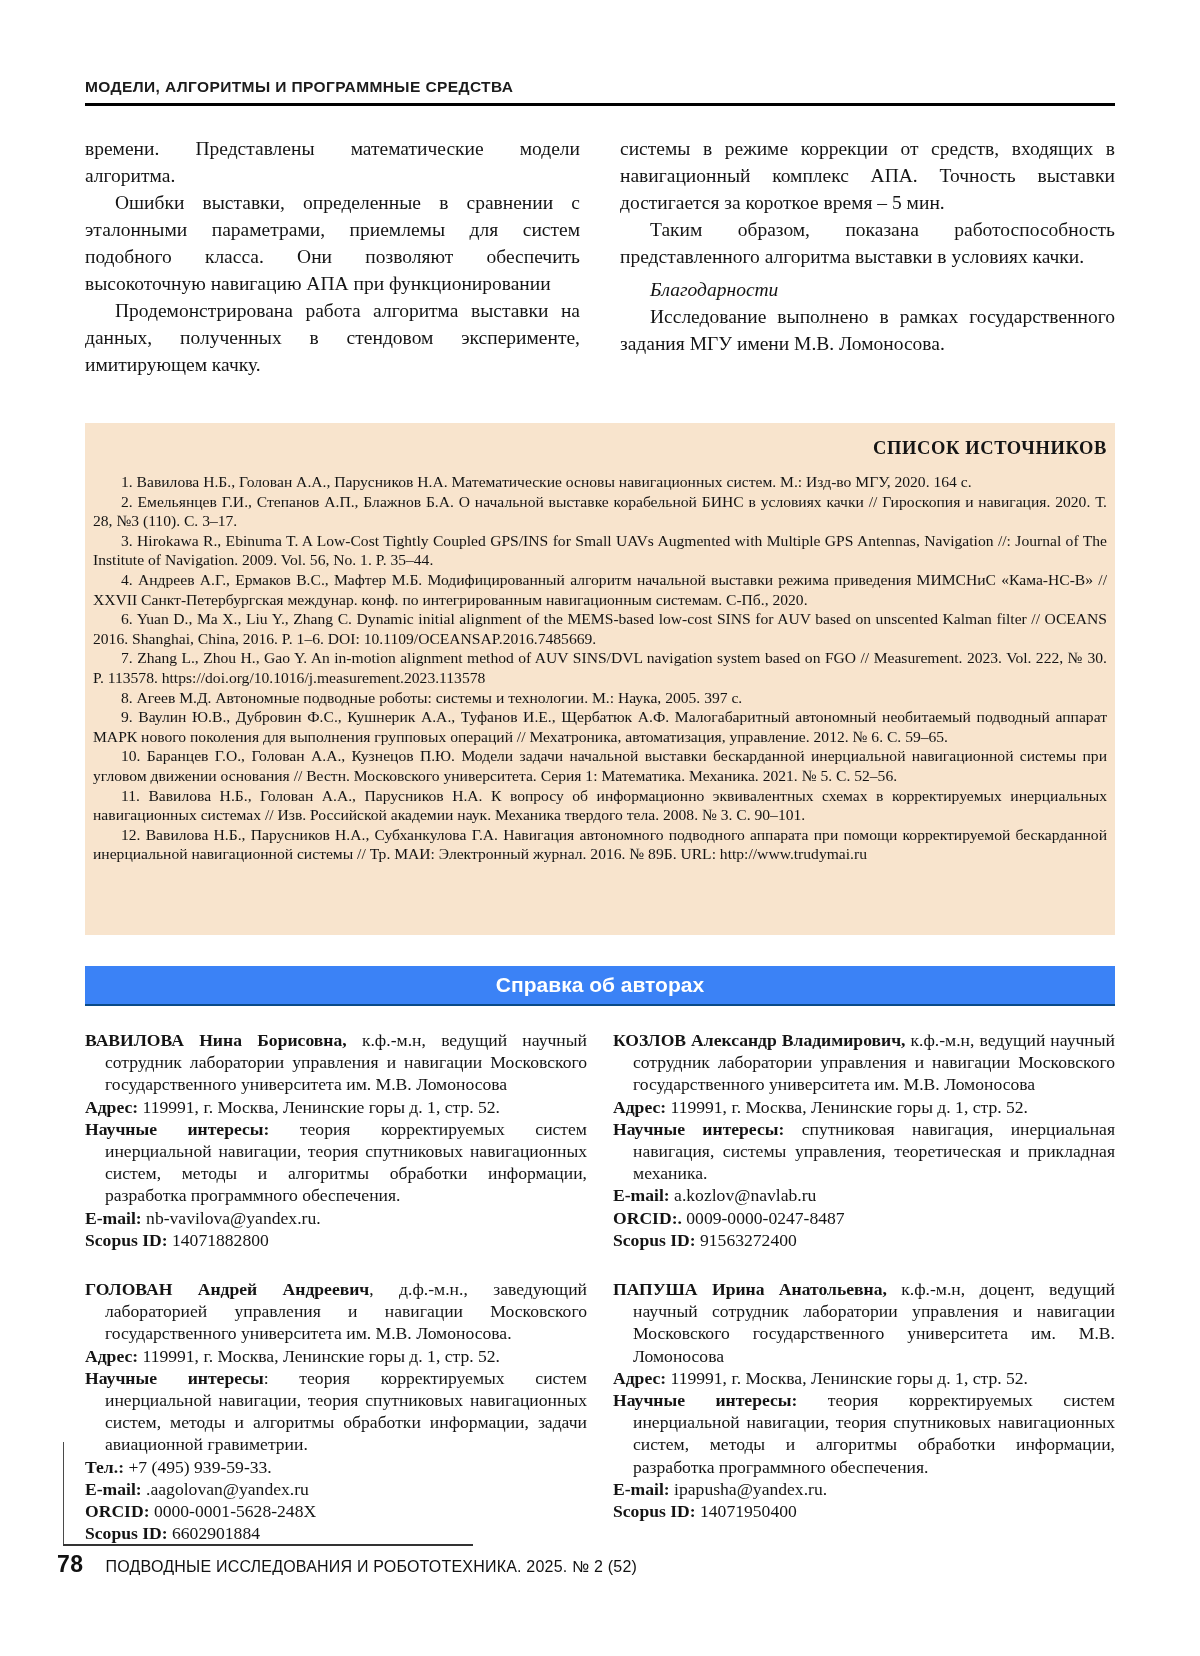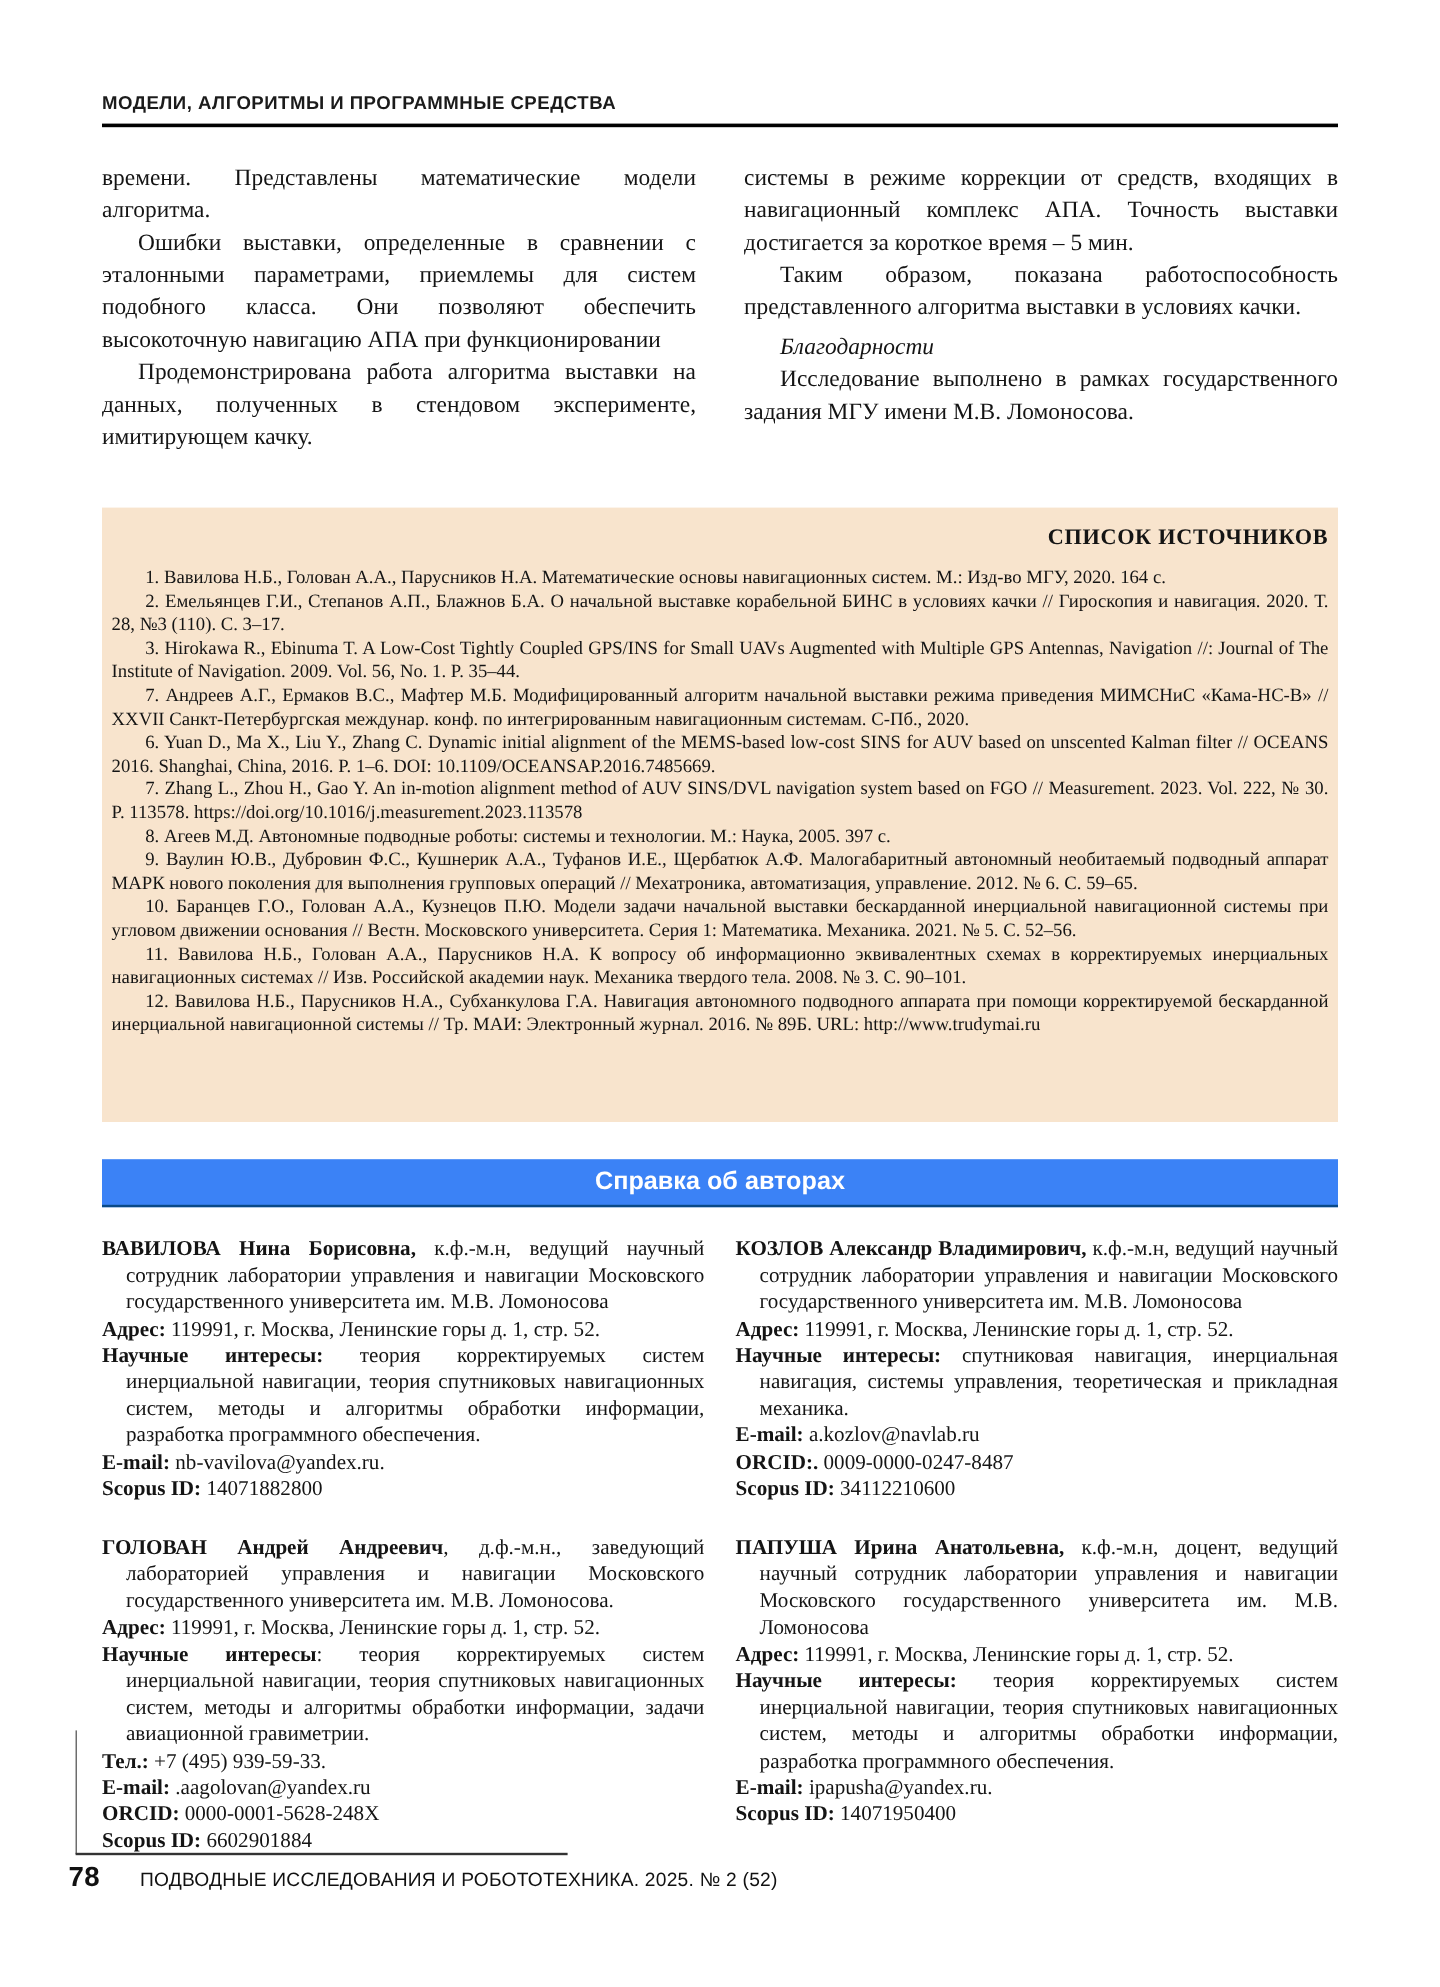--- a/index.html
+++ b/index.html
@@ -36,21 +36,21 @@
   .entry{margin-bottom:27px;}
   .entry p{margin:0;font-size:17.6px;line-height:22.2px;text-align:justify;
            padding-left:20px;text-indent:-20px;}
   .entry b{font-weight:bold;}
 
   
   .endrule-v{position:absolute;left:63px;top:1442px;width:1px;height:103px;background:#4a4a4a;}
   .endrule-h{position:absolute;left:63px;top:1544px;width:410px;height:2px;background:#333333;}
 
   
-  .footer{position:absolute;left:57px;top:1551px;display:flex;align-items:baseline;gap:33px;
+  .footer{position:absolute;left:57px;top:1551px;display:flex;align-items:baseline;gap:22px;
           font-family:"Liberation Sans",sans-serif;color:#111;}
   .pageno{font-size:23px;font-weight:bold;letter-spacing:0.5px;}
   .journal{font-size:16px;letter-spacing:0.2px;}
 </style>
 </head>
 <body>
 
 <div class="page">
   <div class="content">
 
@@ -69,21 +69,21 @@
         <p class="ack-heading">Благодарности</p>
         <p class="ind">Исследование выполнено в рамках государственного задания МГУ имени М.В. Ломоносова.</p>
       </div>
     </div>
 
     <div class="refs-box">
       <p class="refs-title">СПИСОК ИСТОЧНИКОВ</p>
       <p class="ref">1. Вавилова Н.Б., Голован А.А., Парусников Н.А. Математические основы навигационных систем. М.: Изд-во МГУ, 2020. 164 с.</p>
       <p class="ref">2. Емельянцев Г.И., Степанов А.П., Блажнов Б.А. О начальной выставке корабельной БИНС в условиях качки // Гироскопия и навигация. 2020. Т. 28, №3 (110). С. 3–17.</p>
       <p class="ref">3. Hirokawa R., Ebinuma T. A Low-Cost Tightly Coupled GPS/INS for Small UAVs Augmented with Multiple GPS Antennas, Navigation //: Journal of The Institute of Navigation. 2009. Vol. 56, No. 1. P. 35–44.</p>
-      <p class="ref">7. Андреев А.Г., Ермаков В.С., Мафтер М.Б. Модифицированный алгоритм начальной выставки режима приведения МИМСНиС «Кама-НС-В» // XXVII Санкт-Петербургская междунар. конф. по интегрированным навигационным системам. С-Пб., 2020.</p>
+      <p class="ref">4. Андреев А.Г., Ермаков В.С., Мафтер М.Б. Модифицированный алгоритм начальной выставки режима приведения МИМСНиС «Кама-НС-В» // XXVII Санкт-Петербургская междунар. конф. по интегрированным навигационным системам. С-Пб., 2020.</p>
       <p class="ref">6. Yuan D., Ma X., Liu Y., Zhang C. Dynamic initial alignment of the MEMS-based low-cost SINS for AUV based on unscented Kalman filter // OCEANS 2016. Shanghai, China, 2016. P. 1–6. DOI: 10.1109/OCEANSAP.2016.7485669.</p>
       <p class="ref">7. Zhang L., Zhou H., Gao Y. An in-motion alignment method of AUV SINS/DVL navigation system based on FGO // Measurement. 2023. Vol. 222, № 30. P. 113578. https://doi.org/10.1016/j.measurement.2023.113578</p>
       <p class="ref">8. Агеев М.Д. Автономные подводные роботы: системы и технологии. М.: Наука, 2005. 397 с.</p>
       <p class="ref">9. Ваулин Ю.В., Дубровин Ф.С., Кушнерик А.А., Туфанов И.Е., Щербатюк А.Ф. Малогабаритный автономный необитаемый подводный аппарат МАРК нового поколения для выполнения групповых операций // Мехатроника, автоматизация, управление. 2012. № 6. С. 59–65.</p>
       <p class="ref">10. Баранцев Г.О., Голован А.А., Кузнецов П.Ю. Модели задачи начальной выставки бескарданной инерциальной навигационной системы при угловом движении основания // Вестн. Московского университета. Серия 1: Математика. Механика. 2021. № 5. С. 52–56.</p>
       <p class="ref">11. Вавилова Н.Б., Голован А.А., Парусников Н.А. К вопросу об информационно эквивалентных схемах в корректируемых инерциальных навигационных системах // Изв. Российской академии наук. Механика твердого тела. 2008. № 3. С. 90–101.</p>
       <p class="ref">12. Вавилова Н.Б., Парусников Н.А., Субханкулова Г.А. Навигация автономного подводного аппарата при помощи корректируемой бескарданной инерциальной навигационной системы // Тр. МАИ: Электронный журнал. 2016. № 89Б. URL: http://www.trudymai.ru</p>
     </div>
 
     <div class="banner">
@@ -113,21 +113,21 @@
 
       </div>
       <div class="acol">
 
         <div class="entry">
           <p><b>КОЗЛОВ Александр Владимирович,</b><span> к.ф.-м.н, ведущий научный сотрудник лаборатории управления и навигации Московского государственного университета им. М.В. Ломоносова</span></p>
           <p><b>Адрес:</b><span> 119991, г. Москва, Ленинские горы д. 1, стр. 52.</span></p>
           <p><b>Научные интересы:</b><span> спутниковая навигация, инерциальная навигация, системы управления, теоретическая и прикладная механика.</span></p>
           <p><b>E-mail:</b><span> a.kozlov@navlab.ru</span></p>
           <p><b>ORCID:.</b><span> 0009-0000-0247-8487</span></p>
-          <p><b>Scopus ID:</b><span> 34112210600</span></p>
+          <p><b>Scopus ID:</b><span> 91563272400</span></p>
         </div>
 
         <div class="entry">
           <p><b>ПАПУША Ирина Анатольевна,</b><span> к.ф.-м.н, доцент, ведущий научный сотрудник лаборатории управления и навигации Московского государственного университета им. М.В. Ломоносова</span></p>
           <p><b>Адрес:</b><span> 119991, г. Москва, Ленинские горы д. 1, стр. 52.</span></p>
           <p><b>Научные интересы:</b><span> теория корректируемых систем инерциальной навигации, теория спутниковых навигационных систем, методы и алгоритмы обработки информации, разработка программного обеспечения.</span></p>
           <p><b>E-mail:</b><span> ipapusha@yandex.ru.</span></p>
           <p><b>Scopus ID:</b><span> 14071950400</span></p>
         </div>
 

